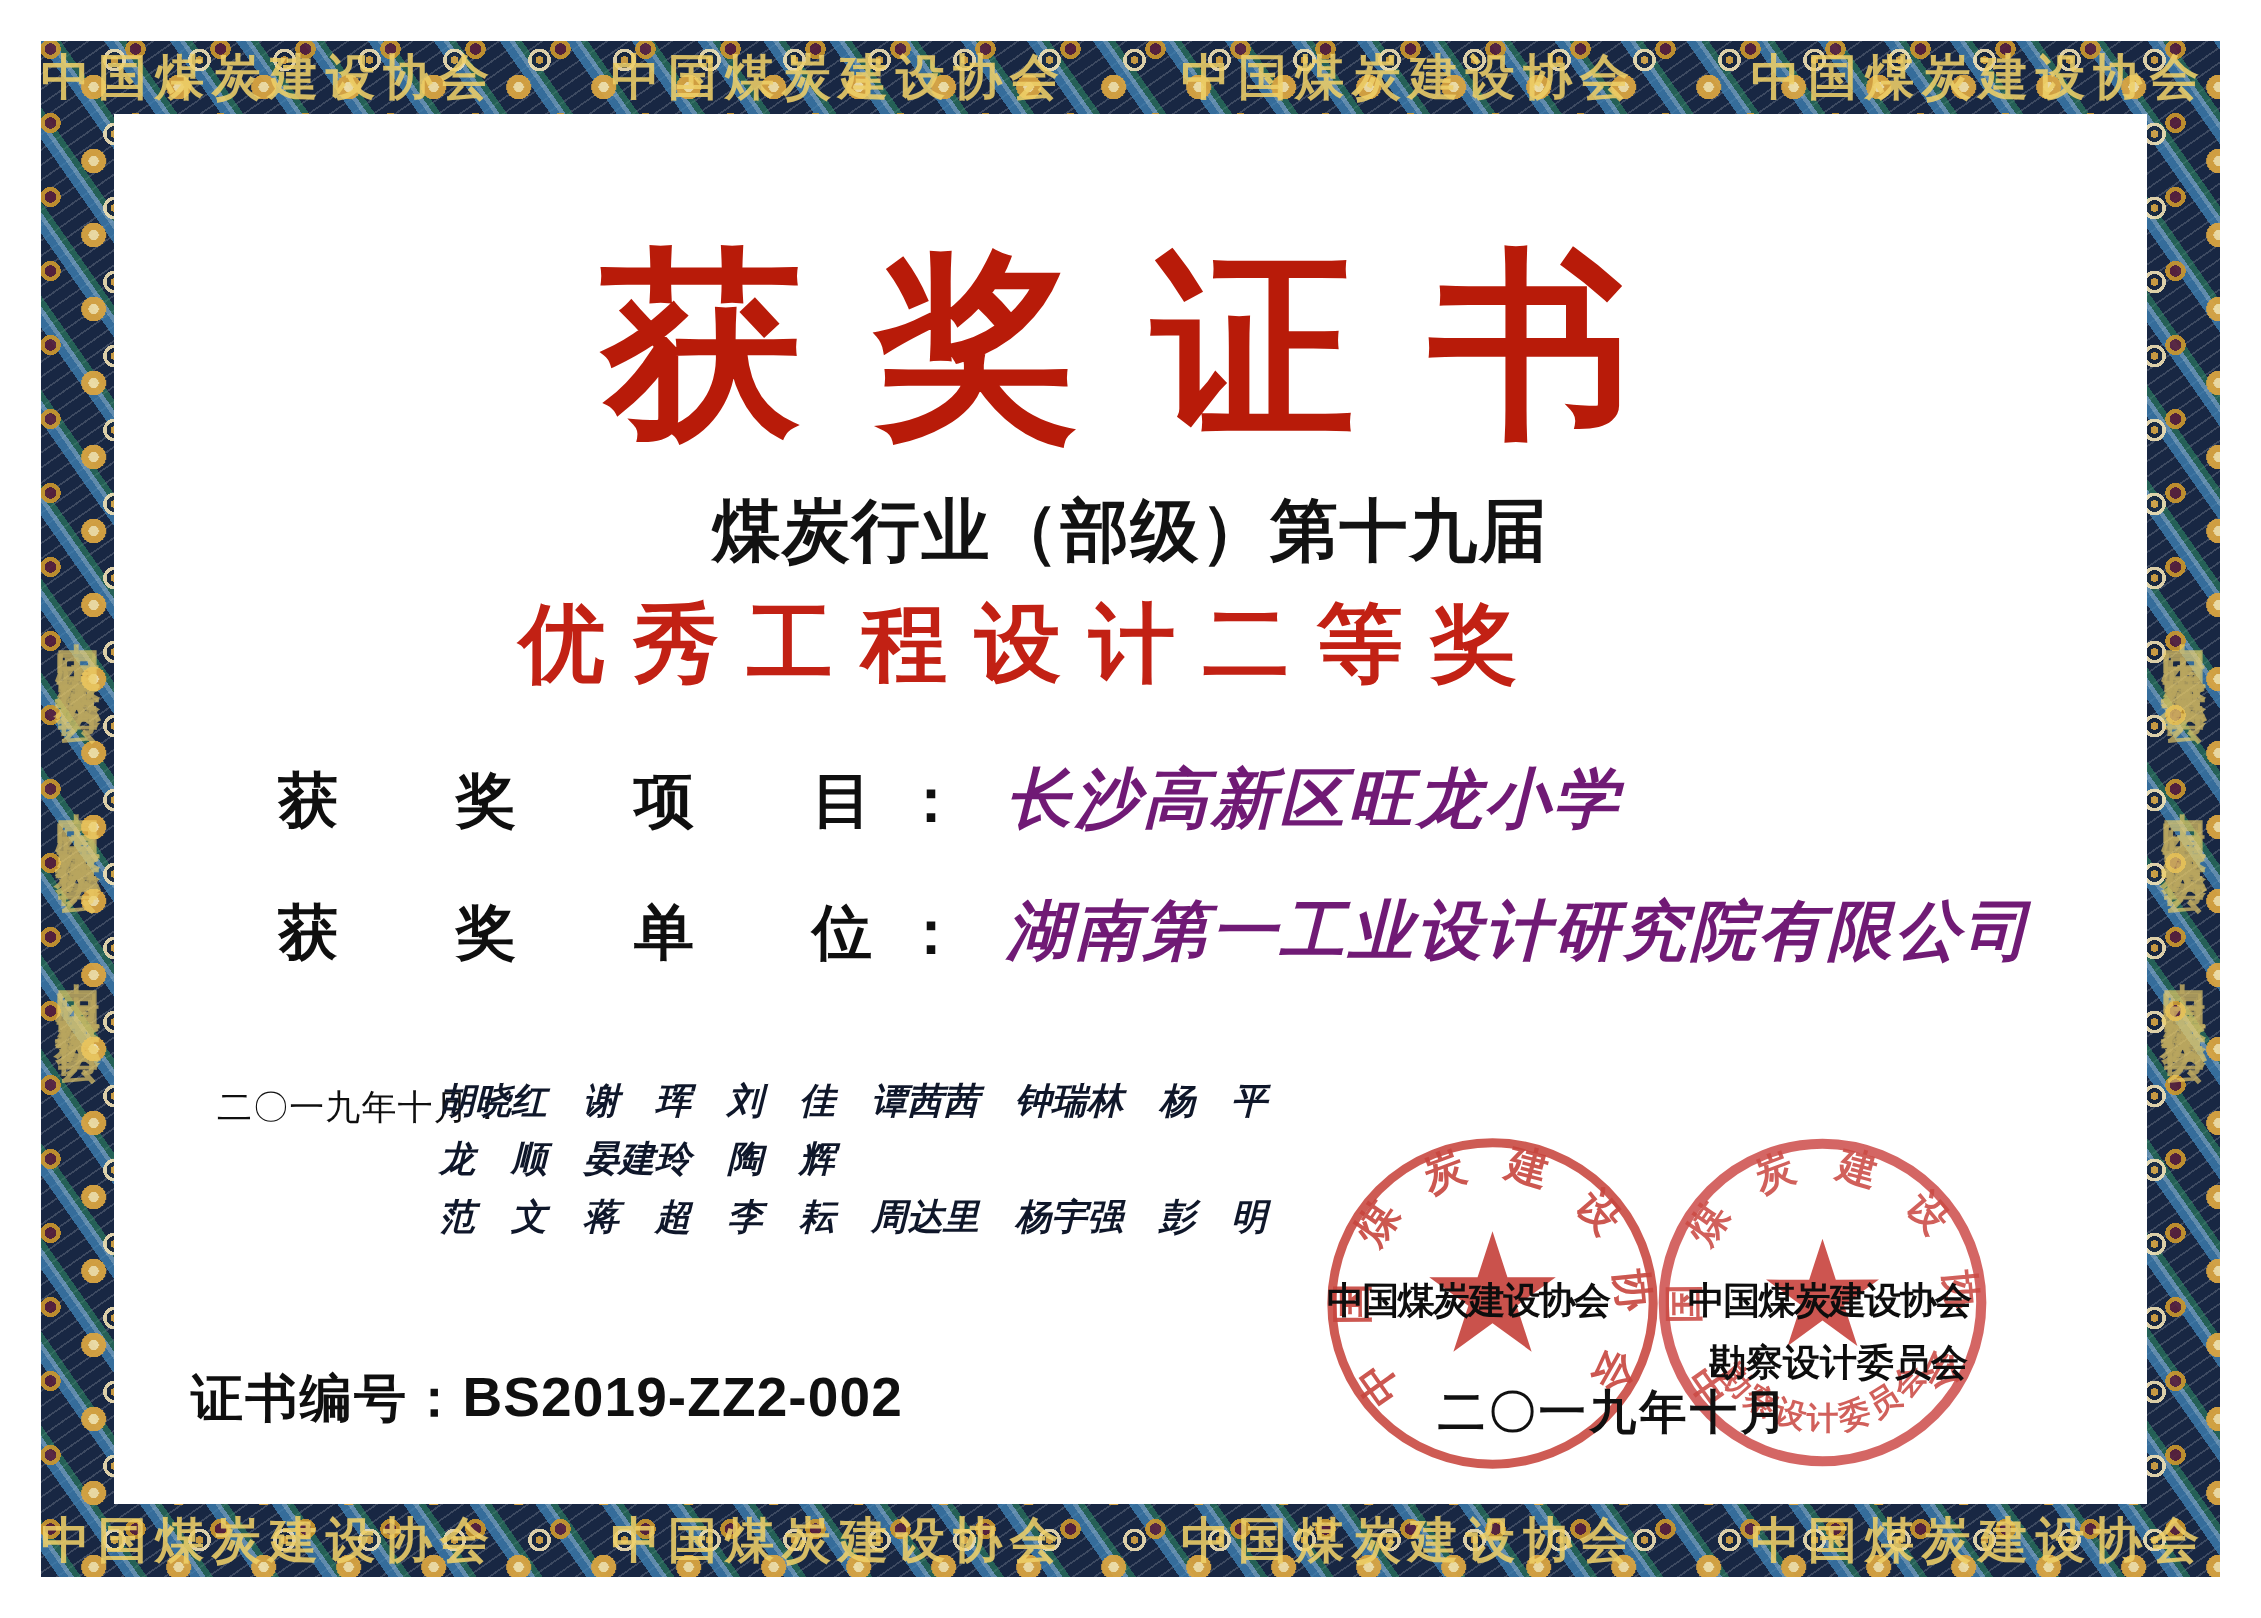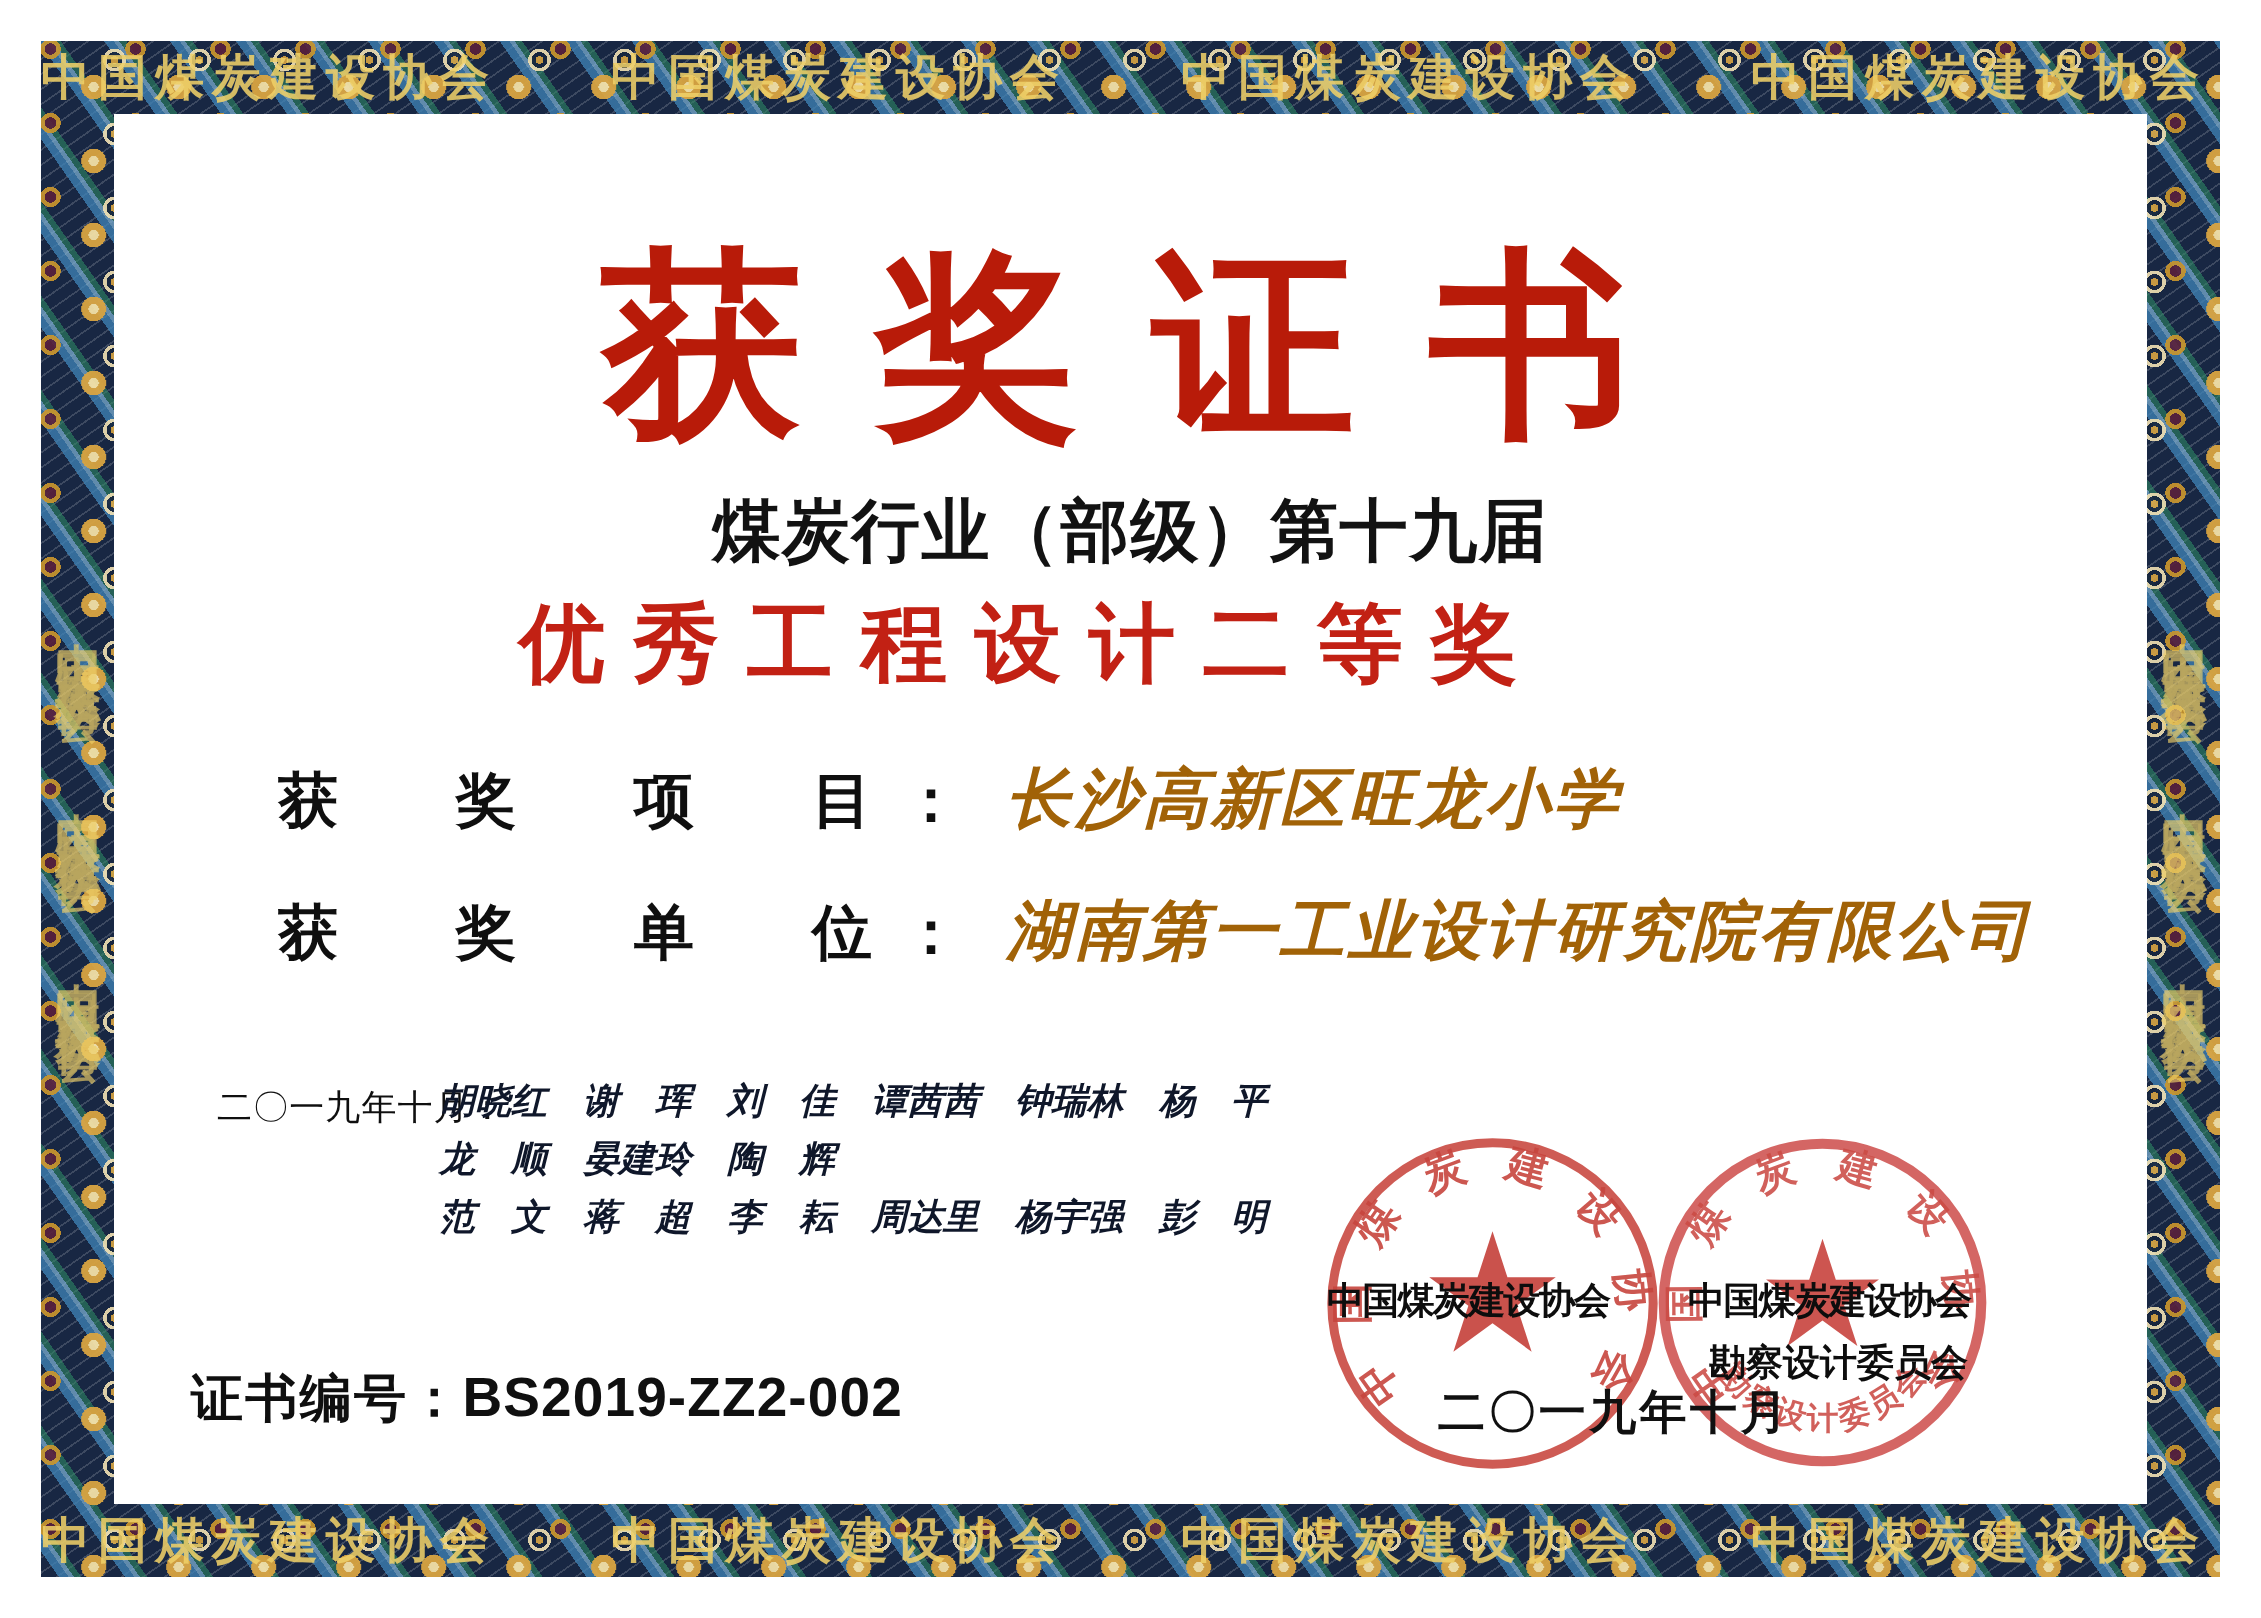--- a/index.html
+++ b/index.html
@@ -45,21 +45,21 @@
   }
   .award{
     position:absolute;top:586px;left:0;width:100%;text-align:center;
     padding-right:237px;box-sizing:border-box;
     font-size:86px;font-weight:700;color:#c22114;letter-spacing:28px;padding-left:40px;
   }
   .field-row{position:absolute;left:278px;white-space:nowrap;}
   .row-project{top:755px;}
   .row-unit{top:887px;font-family:Liberation Mono, monospace;}
   .field-label{font-size:60px;font-weight:700;color:#0f0f0f;letter-spacing:29px;}
-  .field-value{font-size:65px;font-weight:700;color:#a16207;font-style:italic;letter-spacing:3.4px;margin-left:16px;}
+  .field-value{font-size:65px;font-weight:700;color:#701a75;font-style:italic;letter-spacing:3.4px;margin-left:16px;}
   .participants-label{
     position:absolute;left:217px;top:1084px;font-size:35px;color:#0f0f0f;
     font-weight:500;letter-spacing:1.1px;white-space:nowrap;
   }
   .participants-rows{position:absolute;left:439px;top:1072px;}
   .p-row{font-size:36px;line-height:58px;font-weight:600;font-style:italic;color:#0f172a;white-space:pre;}
   .certno{position:absolute;left:191px;top:1364px;white-space:nowrap;}
   .certno-label{font-size:52px;font-weight:700;color:#0f0f0f;letter-spacing:2.3px;}
   .certno-value{font-size:55px;font-weight:700;color:#101010;letter-spacing:1.1px;
     font-family:"Liberation Sans","DejaVu Sans",sans-serif;}

